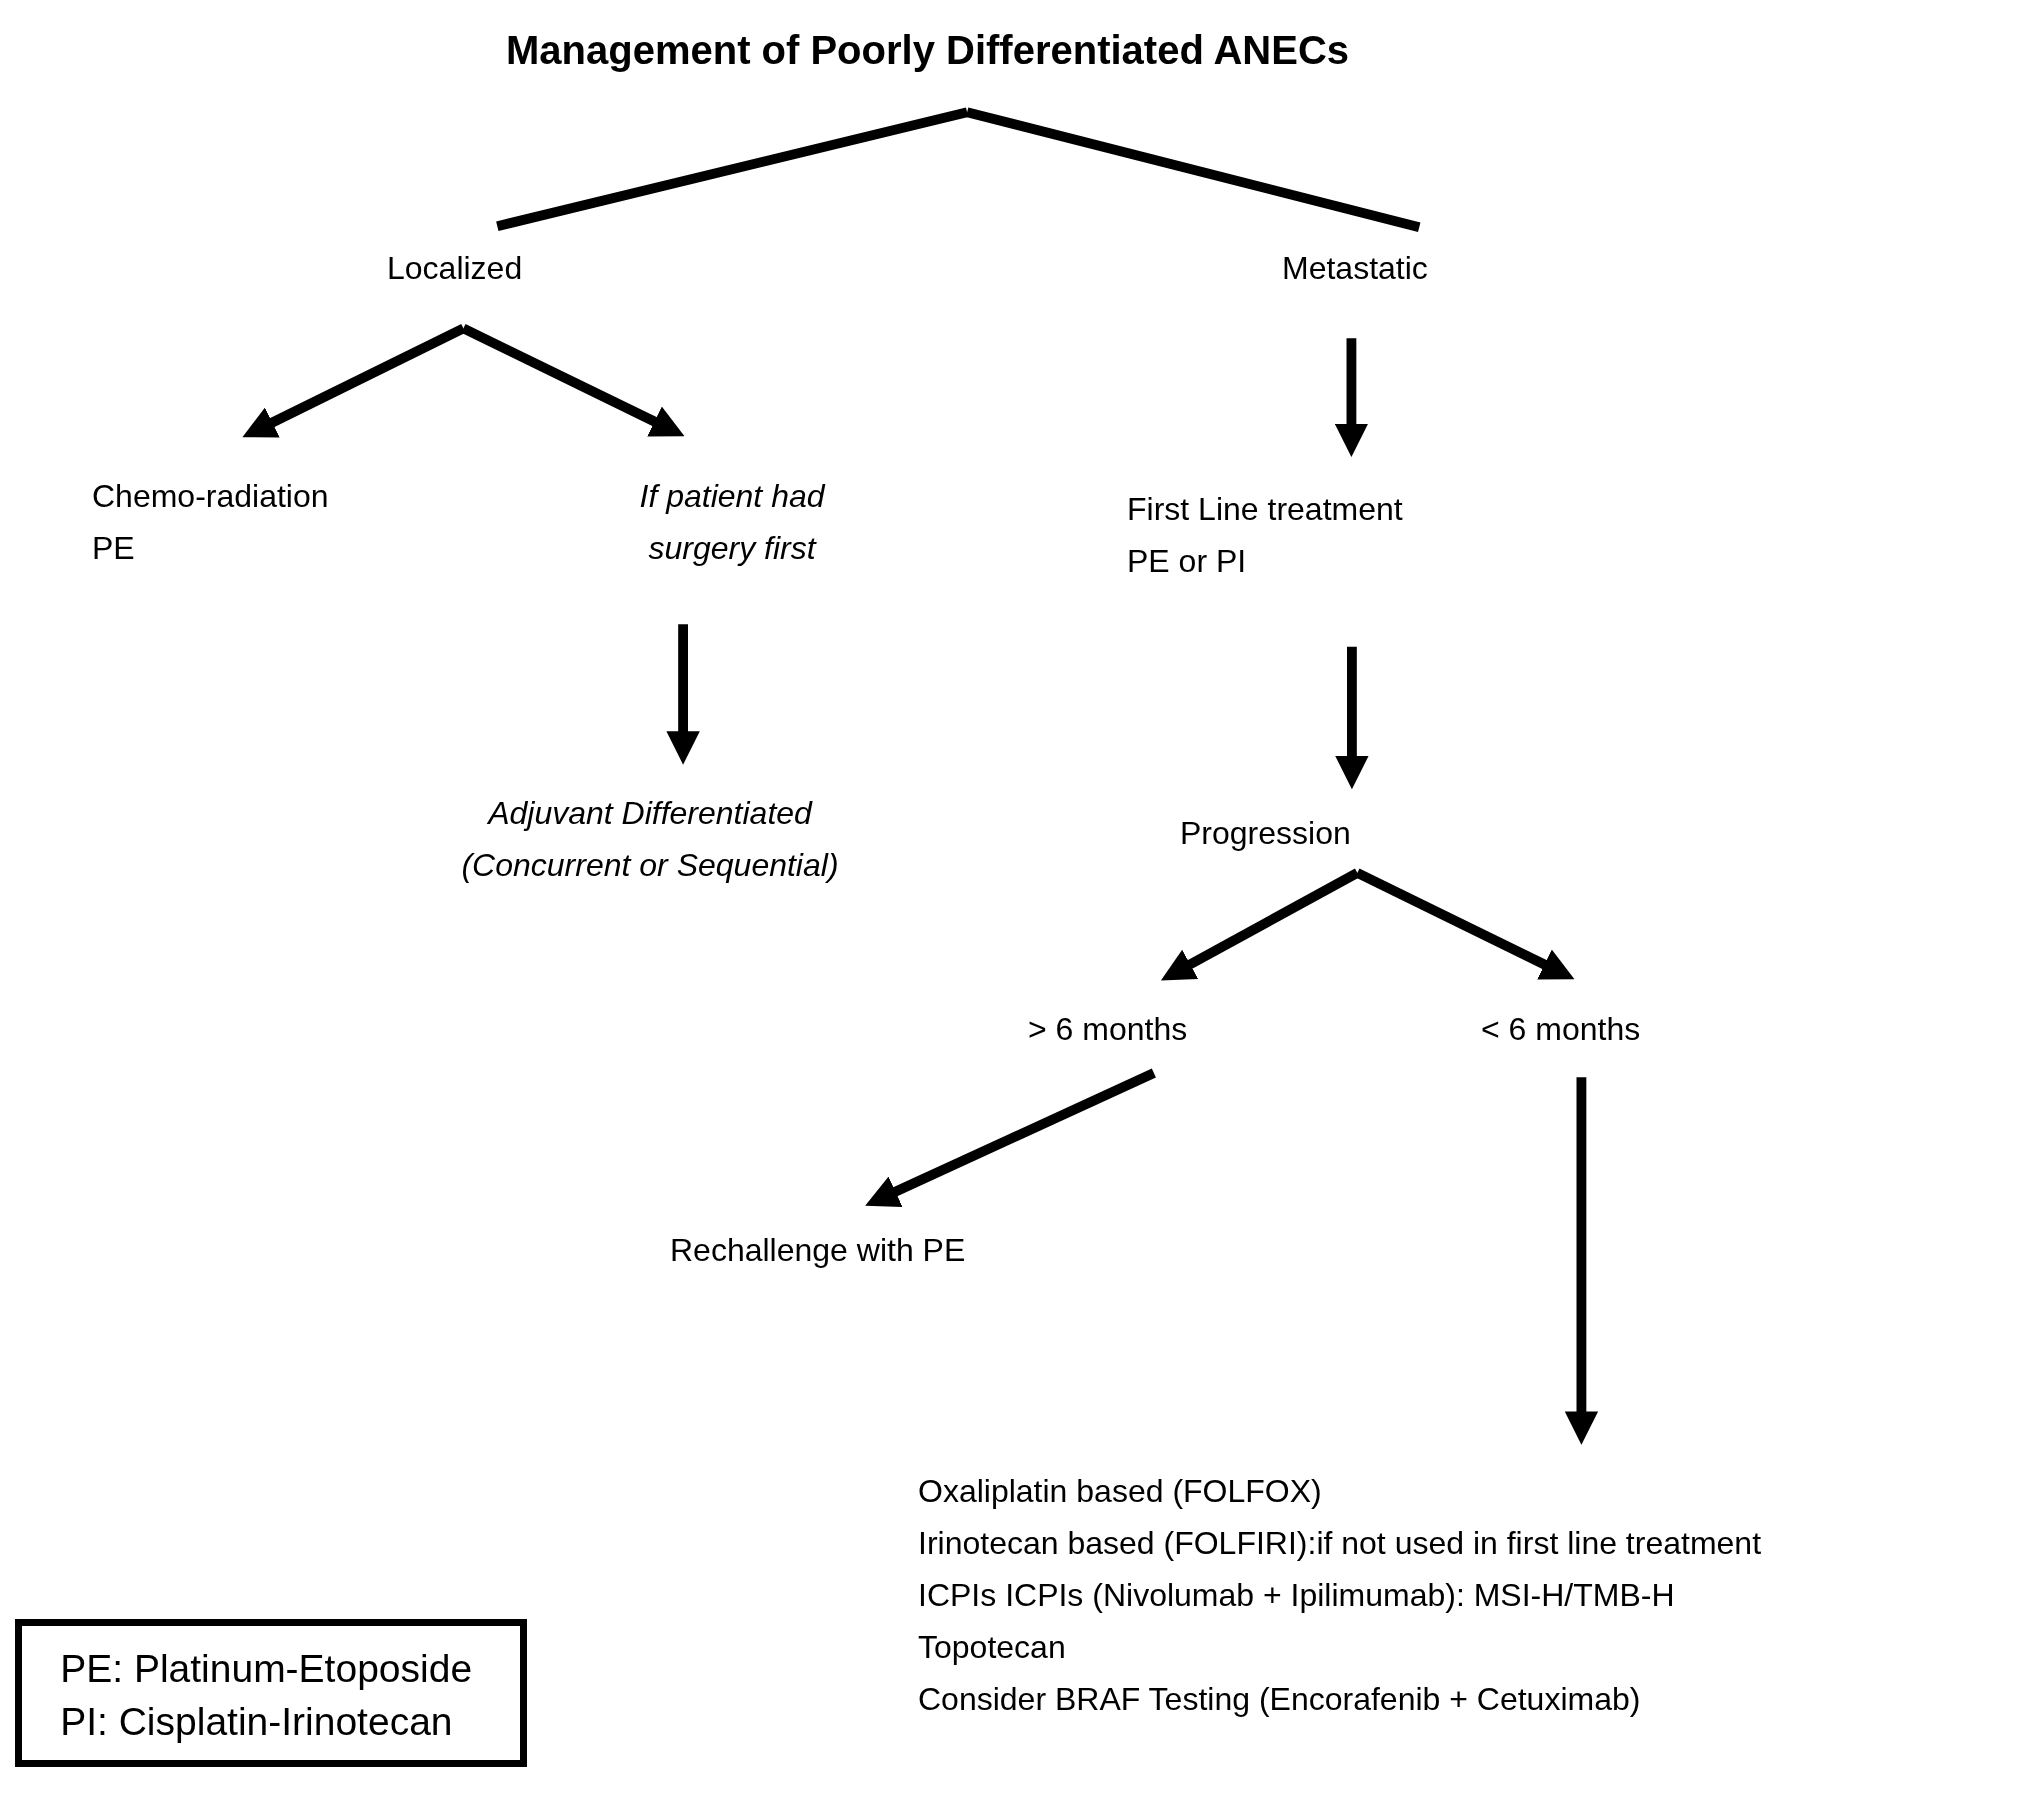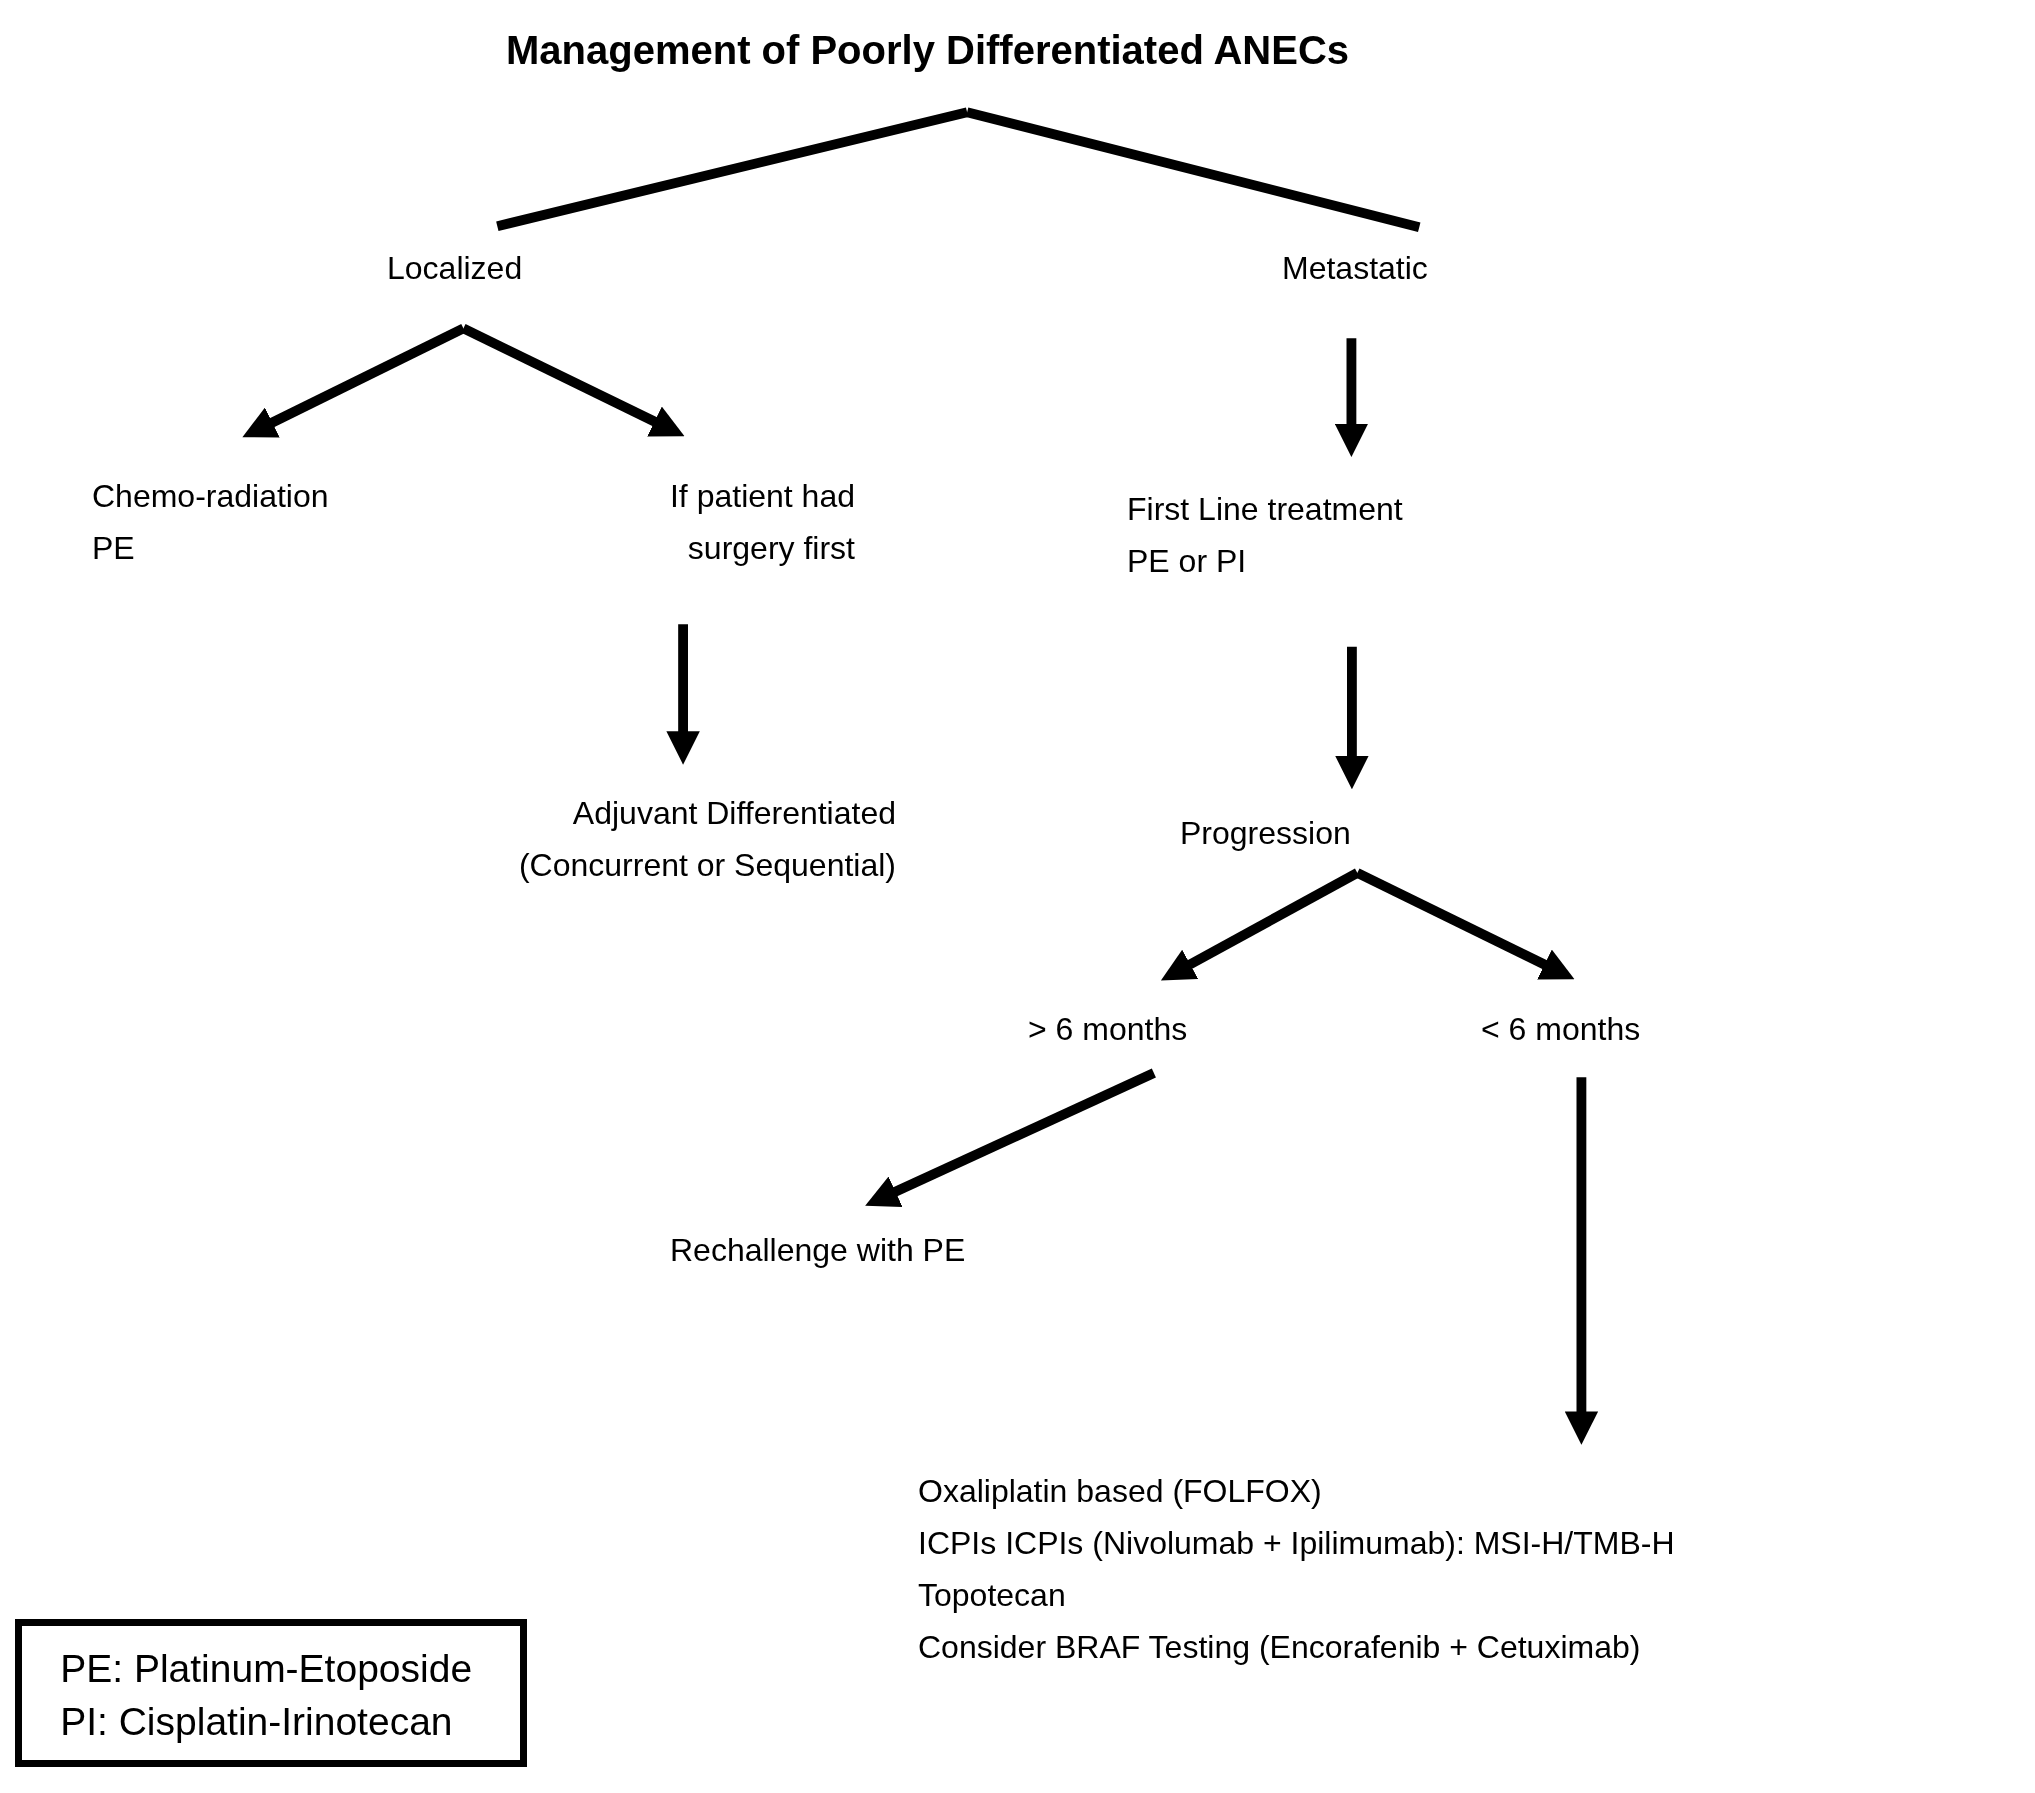--- a/index.html
+++ b/index.html
@@ -22,21 +22,21 @@
     width: 2035px;
     height: 1794px;
   }
   .node {
     position: absolute;
     font-size: 32px;
     line-height: 52px;
     color: #000000;
     white-space: nowrap;
   }
-  .center { text-align: right; }
+  .center { text-align: center; font-style: italic; }
   .title {
     left: 485px;
     top: 23.6px;
     width: 885px;
     font-size: 40px;
     font-weight: bold;
     text-align: center;
   }
   .localized   { left: 387px;  top: 242px; }
   .metastatic  { left: 1282px; top: 242px; }
@@ -128,20 +128,21 @@
   <div class="node progression">Progression</div>
 
   <div class="node gt6">&gt; 6 months</div>
 
   <div class="node lt6">&lt; 6 months</div>
 
   <div class="node rechallenge">Rechallenge with PE</div>
 
   <div class="node options">
     <div>Oxaliplatin based (FOLFOX)</div>
+    <div>Irinotecan based (FOLFIRI):if not used in first line treatment</div>
     <div>ICPIs ICPIs (Nivolumab + Ipilimumab): MSI-H/TMB-H</div>
     <div>Topotecan</div>
     <div>Consider BRAF Testing (Encorafenib + Cetuximab)</div>
   </div>
 
   <div class="legend-box">
     <div class="legend-line">PE: Platinum-Etoposide</div>
     <div class="legend-line">PI: Cisplatin-Irinotecan</div>
   </div>
 

